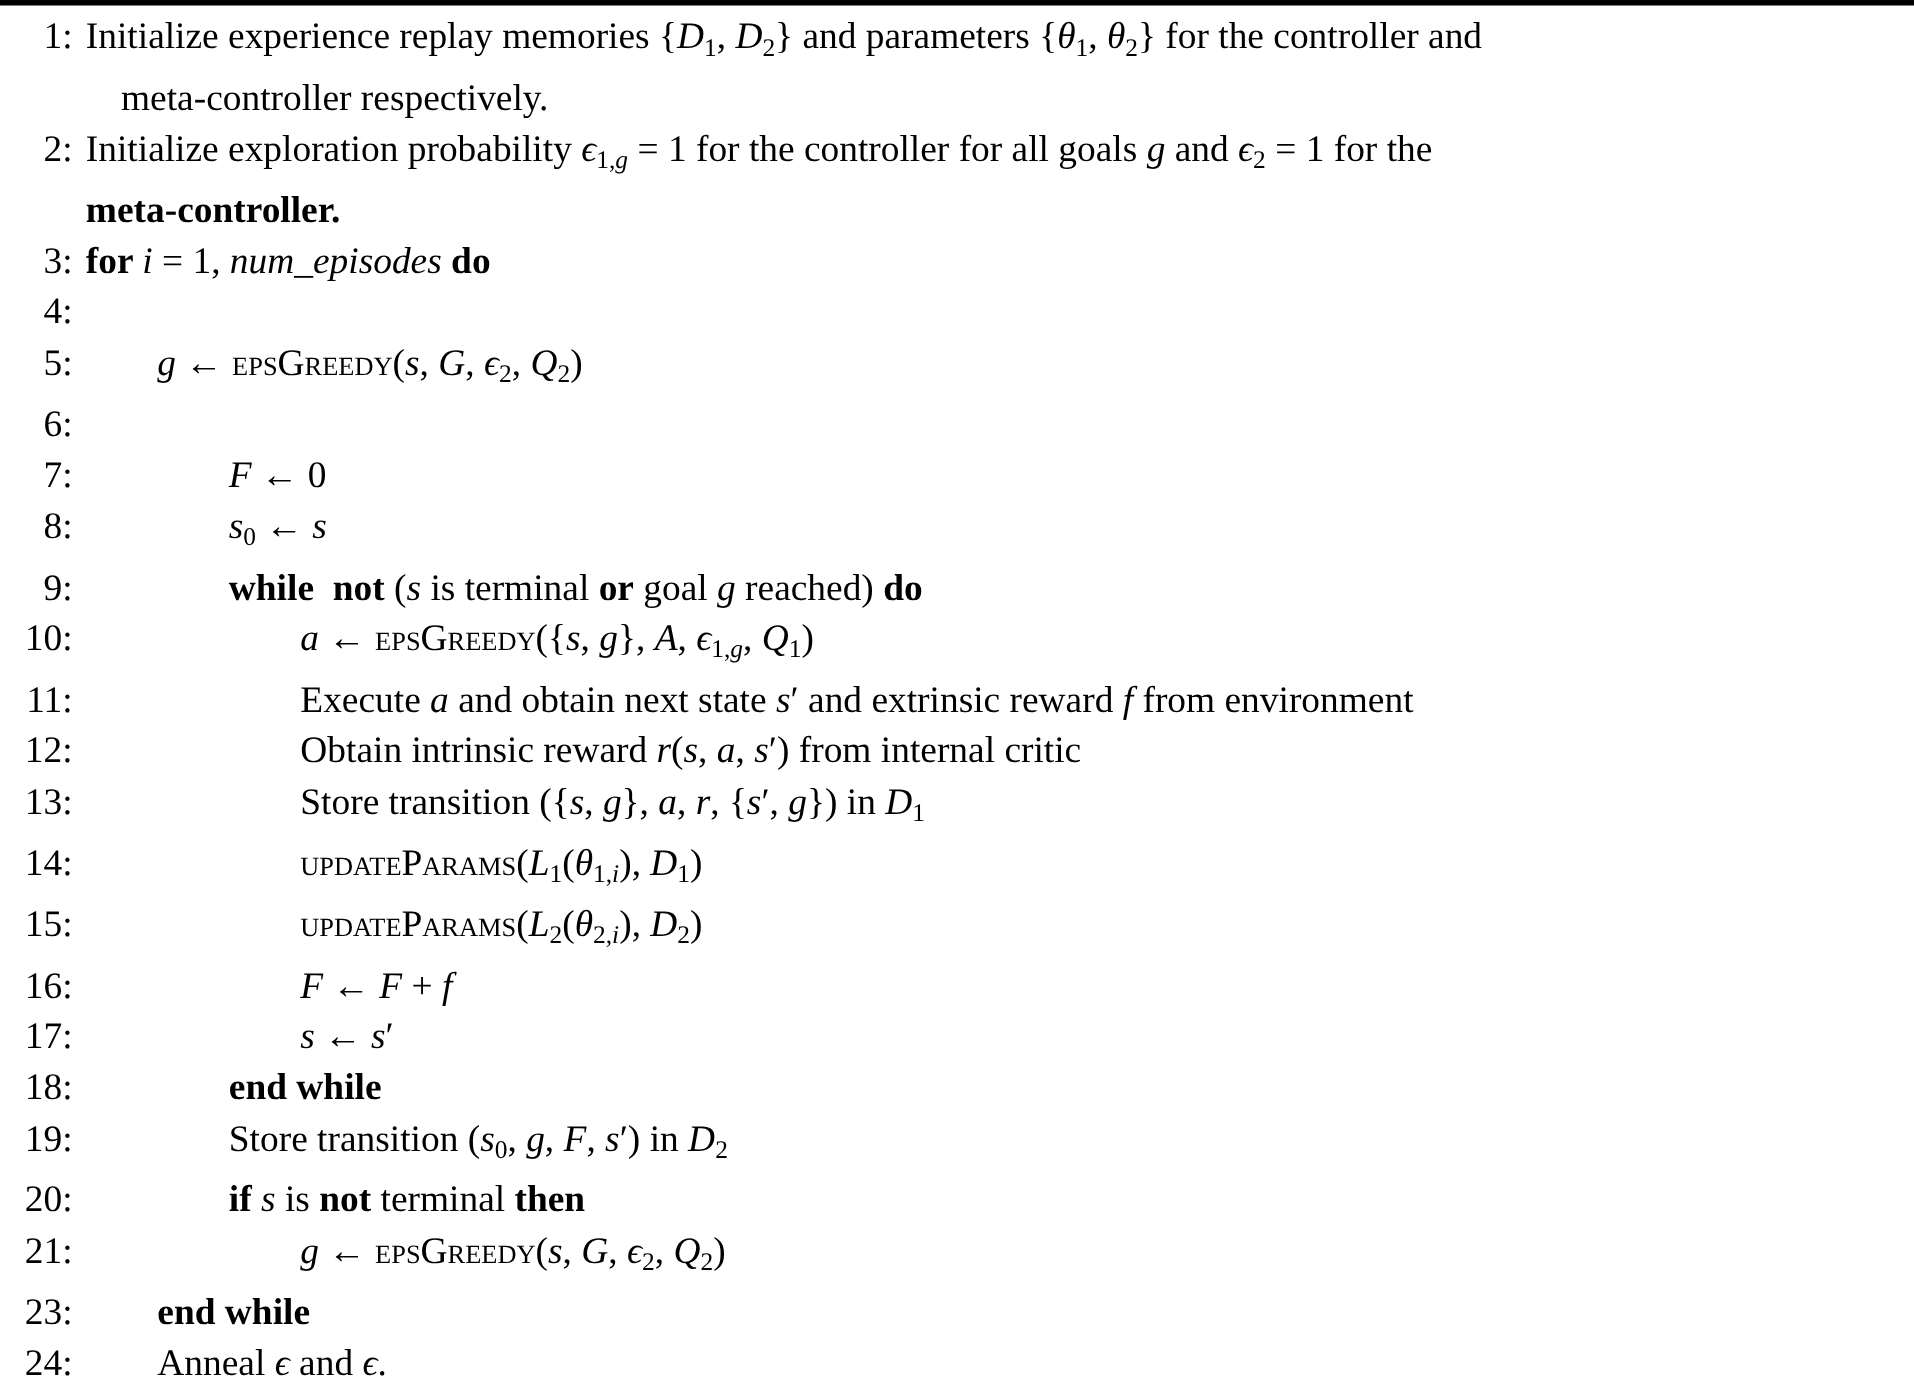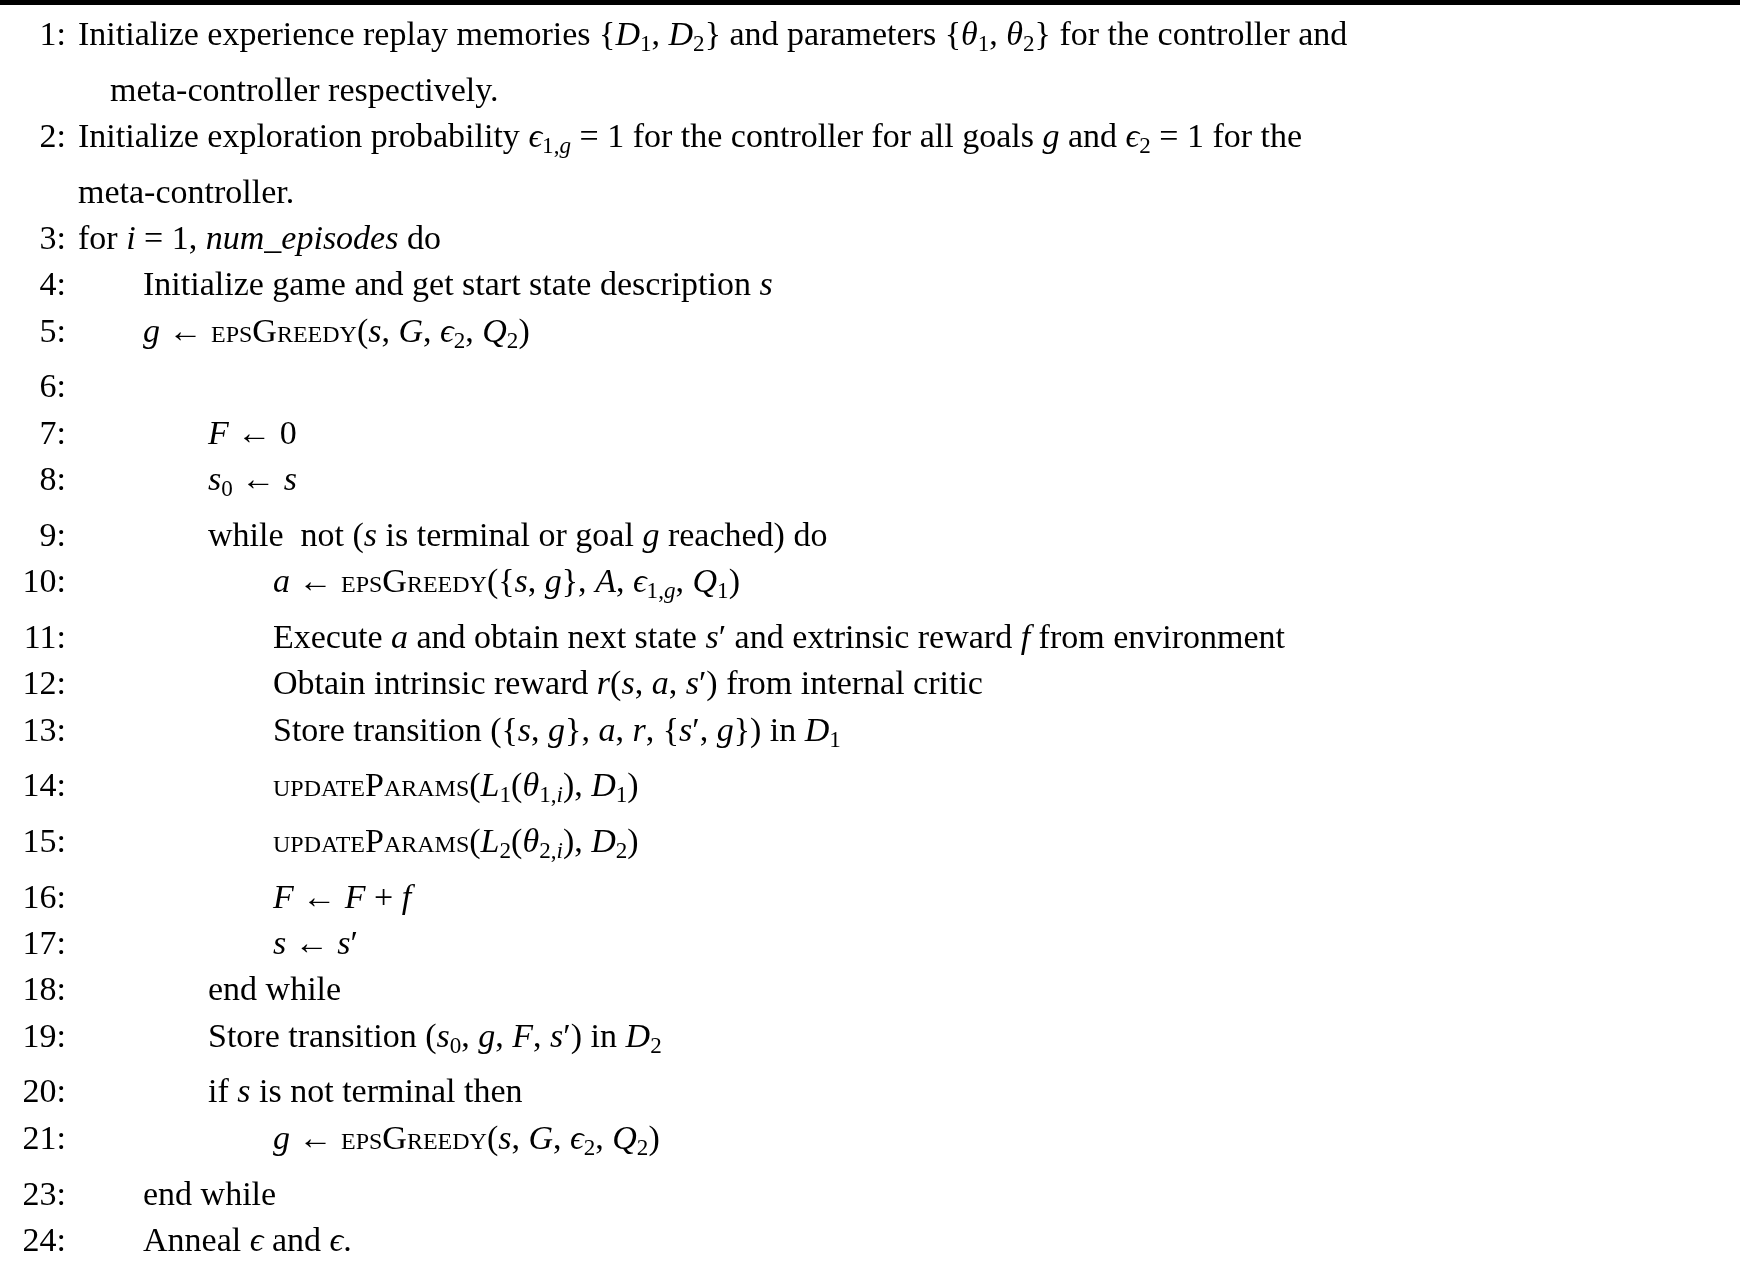--- a/index.html
+++ b/index.html
@@ -40,21 +40,21 @@
     flex: 0 0 66px;
     width: 66px;
     text-align: right;
     white-space: pre;
   }
   .line-content {
     margin-left: 12px;
     white-space: pre-wrap;
   }
   .seg-n  { }
-  .seg-b  { font-weight: 400; }
+  .seg-b  { font-weight: 700; }
   .seg-i  { font-style: italic; }
   .seg-cal { font-style: italic; }
   .seg-sc { font-variant: small-caps; text-align: right; }
   .seg-sub {
     font-size: 68%;
     vertical-align: -0.28em;
     letter-spacing: 0;
   }
   .seg-subi {
     font-size: 68%;
@@ -74,29 +74,28 @@
     <div class="algo-row">
       <span class="num"></span>
       <span class="line-content" style="padding-left: 0px; margin-left: 44px;"><span class="seg-n">meta-controller respectively.</span></span>
     </div>
     <div class="algo-row">
       <span class="num">2:</span>
       <span class="line-content" style="padding-left: 0px;"><span class="seg-n">Initialize exploration probability </span><span class="seg-i">ϵ</span><span class="seg-sub">1,</span><span class="seg-subi">g</span><span class="seg-n"> = 1 for the controller for all goals </span><span class="seg-i">g</span><span class="seg-n"> and </span><span class="seg-i">ϵ</span><span class="seg-sub">2</span><span class="seg-n"> = 1 for the</span></span>
     </div>
     <div class="algo-row">
       <span class="num"></span>
-      <span class="line-content" style="padding-left: 0px;"><span class="seg-n">meta-controller.</span></span>
+      <span class="line-content" style="padding-left: 0px; font-weight: bold;"><span class="seg-n">meta-controller.</span></span>
     </div>
     <div class="algo-row">
       <span class="num">3:</span>
       <span class="line-content" style="padding-left: 0px;"><span class="seg-b">for </span><span class="seg-i">i</span><span class="seg-n"> = 1, </span><span class="seg-i">num_episodes</span><span class="seg-b"> do</span></span>
     </div>
     <div class="algo-row">
       <span class="num">4:</span>
-      <span class="line-content" style="padding-left: 65px;"><span class="seg-n">Initialize game and get start state description </span><span class="seg-i">s</span></span>
     </div>
     <div class="algo-row">
       <span class="num">5:</span>
       <span class="line-content" style="padding-left: 65px;"><span class="seg-i">g</span><span class="seg-n"> ← </span><span class="seg-sc">epsGreedy</span><span class="seg-n">(</span><span class="seg-i">s</span><span class="seg-n">, </span><span class="seg-cal">G</span><span class="seg-n">, </span><span class="seg-i">ϵ</span><span class="seg-sub">2</span><span class="seg-n">, </span><span class="seg-i">Q</span><span class="seg-sub">2</span><span class="seg-n">)</span></span>
     </div>
     <div class="algo-row">
       <span class="num">6:</span>
     </div>
     <div class="algo-row">
       <span class="num">7:</span>

